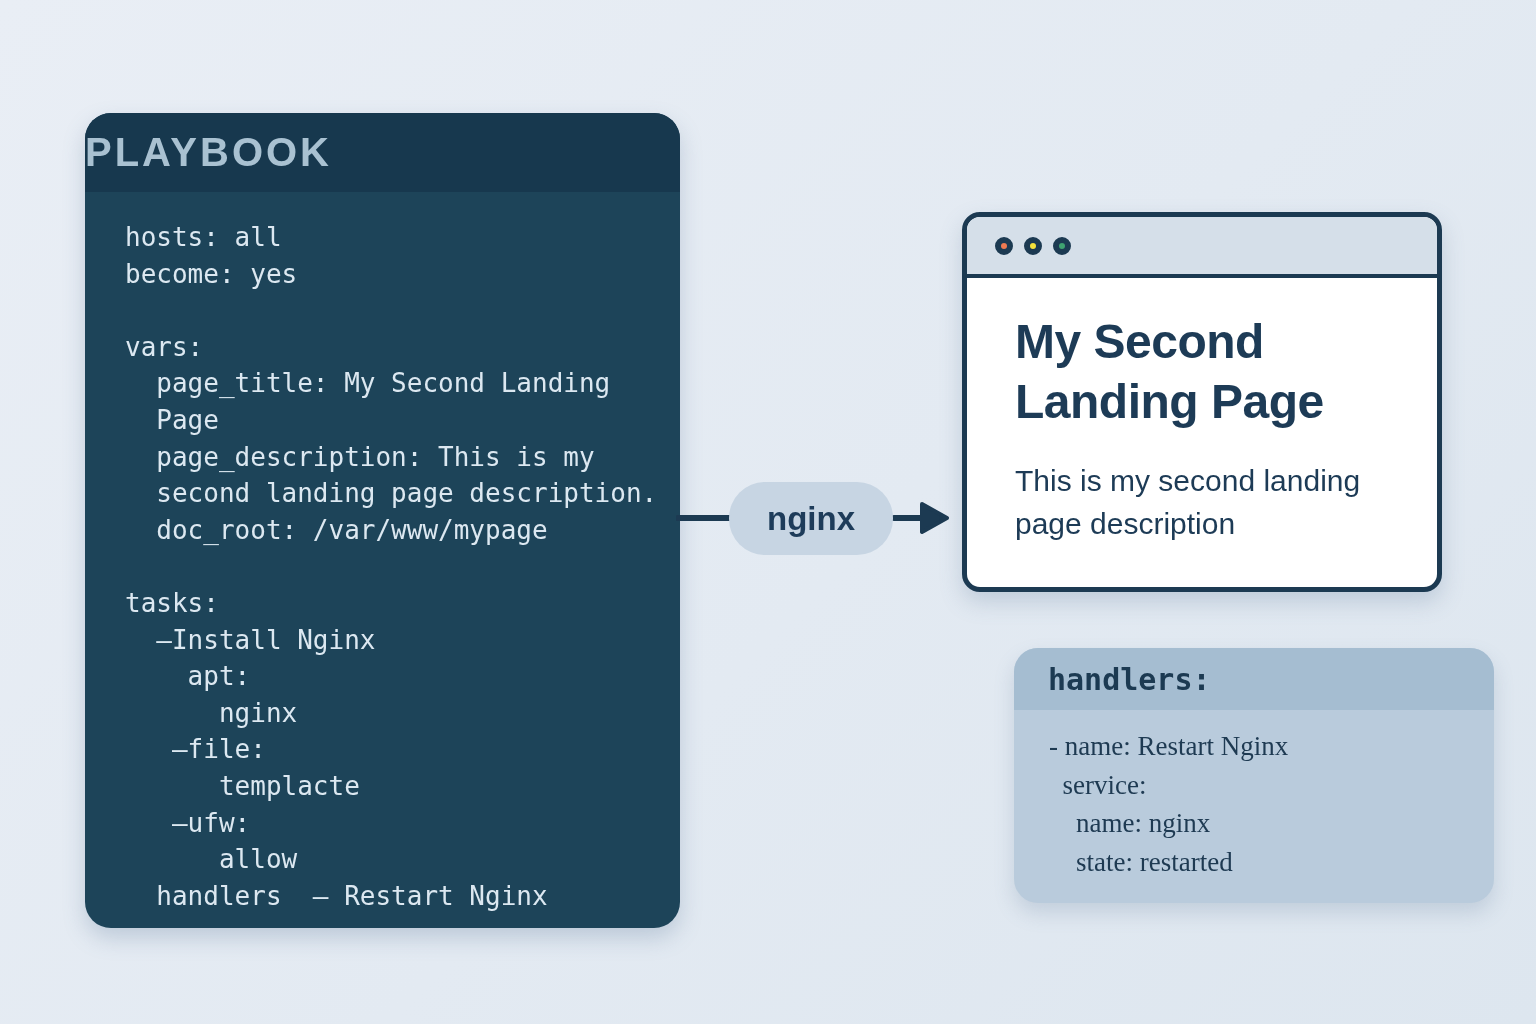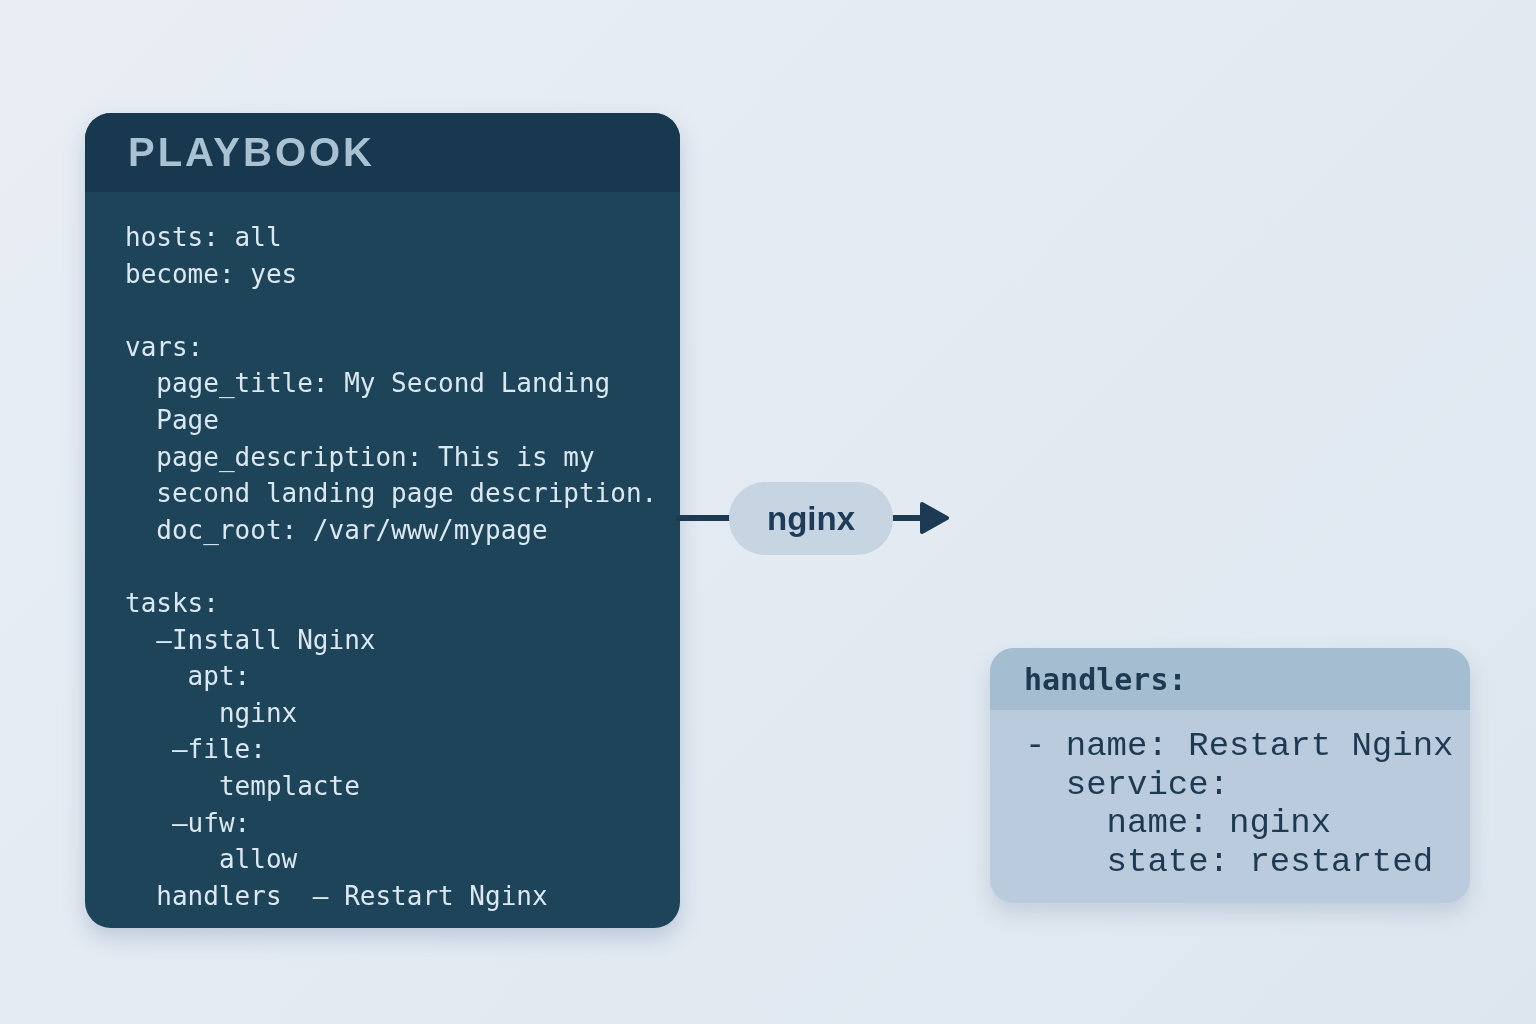--- a/index.html
+++ b/index.html
@@ -23,21 +23,20 @@
     background: #1d4459;
     border-radius: 26px;
     box-shadow: 0 10px 22px rgba(90,120,150,0.28);
     overflow: hidden;
   }
   .playbook-header {
     height: 79px;
     background: #17384e;
     display: flex;
     align-items: center;
-    padding-left: 43px;
   }
   .playbook-title {
     font-size: 40px;
     font-weight: bold;
     letter-spacing: 3px;
     color: #a9c1d1;
   }
   .playbook-code {
     margin: 27px 24px 0 40px;
     font-family: "DejaVu Sans Mono", "Liberation Mono", monospace;
@@ -110,21 +109,21 @@
     margin-top: 27px;
     max-width: 390px;
     font-size: 30px;
     line-height: 43px;
     color: #1d3b56;
   }
 
   
   .handlers-panel {
     position: absolute;
-    left: 990px; top: 648px;
+    left: 1014px; top: 648px;
     width: 480px; height: 255px;
     background: #b9cbdc;
     border-radius: 24px;
     box-shadow: 0 10px 20px rgba(90,120,150,0.22);
     overflow: hidden;
   }
   .handlers-header {
     height: 62px;
     background: #a5bdd1;
     display: flex;
@@ -132,22 +131,22 @@
     padding-left: 34px;
   }
   .handlers-title {
     font-family: "DejaVu Sans Mono", "Liberation Mono", monospace;
     font-size: 30px;
     font-weight: bold;
     color: #1c3a52;
   }
   .handlers-code {
     margin: 17px 0 0 35px;
-    font-family: Liberation Mono, monospace;
-    font-size: 34px;
+    font-family: Liberation Serif, serif;
+    font-size: 27px;
     line-height: 38.5px;
     color: #1e3a52;
     white-space: pre;
   }
 </style>
 </head>
 <body>
 
 <div class="canvas">
 
@@ -179,20 +178,31 @@
   <svg class="arrow-svg" viewBox="0 0 276 46" xmlns="http://www.w3.org/2000/svg" aria-hidden="true">
     <line x1="2" y1="23" x2="56" y2="23" stroke="#1c3a52" stroke-width="6" stroke-linecap="round"></line>
     <line x1="218" y1="23" x2="248" y2="23" stroke="#1c3a52" stroke-width="6" stroke-linecap="round"></line>
     <path d="M246 9 L271 23 L246 37 Z" fill="#1c3a52" stroke="#1c3a52" stroke-width="4" stroke-linejoin="round"></path>
   </svg>
 
   <div class="notify-pill">
     <span class="notify-label">nginx</span>
   </div>
 
+  <section class="browser-window">
+    <div class="browser-titlebar">
+      <span class="traffic-dot" style="background-color: rgb(239, 122, 82);"></span>
+      <span class="traffic-dot" style="background-color: rgb(244, 225, 60);"></span>
+      <span class="traffic-dot" style="background-color: rgb(63, 162, 113);"></span>
+    </div>
+    <div class="browser-body">
+      <h1 class="browser-heading">My Second Landing Page</h1>
+      <p class="browser-description">This is my second landing page description</p>
+    </div>
+  </section>
 
   <section class="handlers-panel">
     <header class="handlers-header">
       <span class="handlers-title">handlers:</span>
     </header>
     <pre class="handlers-code">- name: Restart Nginx
   service:
     name: nginx
     state: restarted</pre>
   </section>

